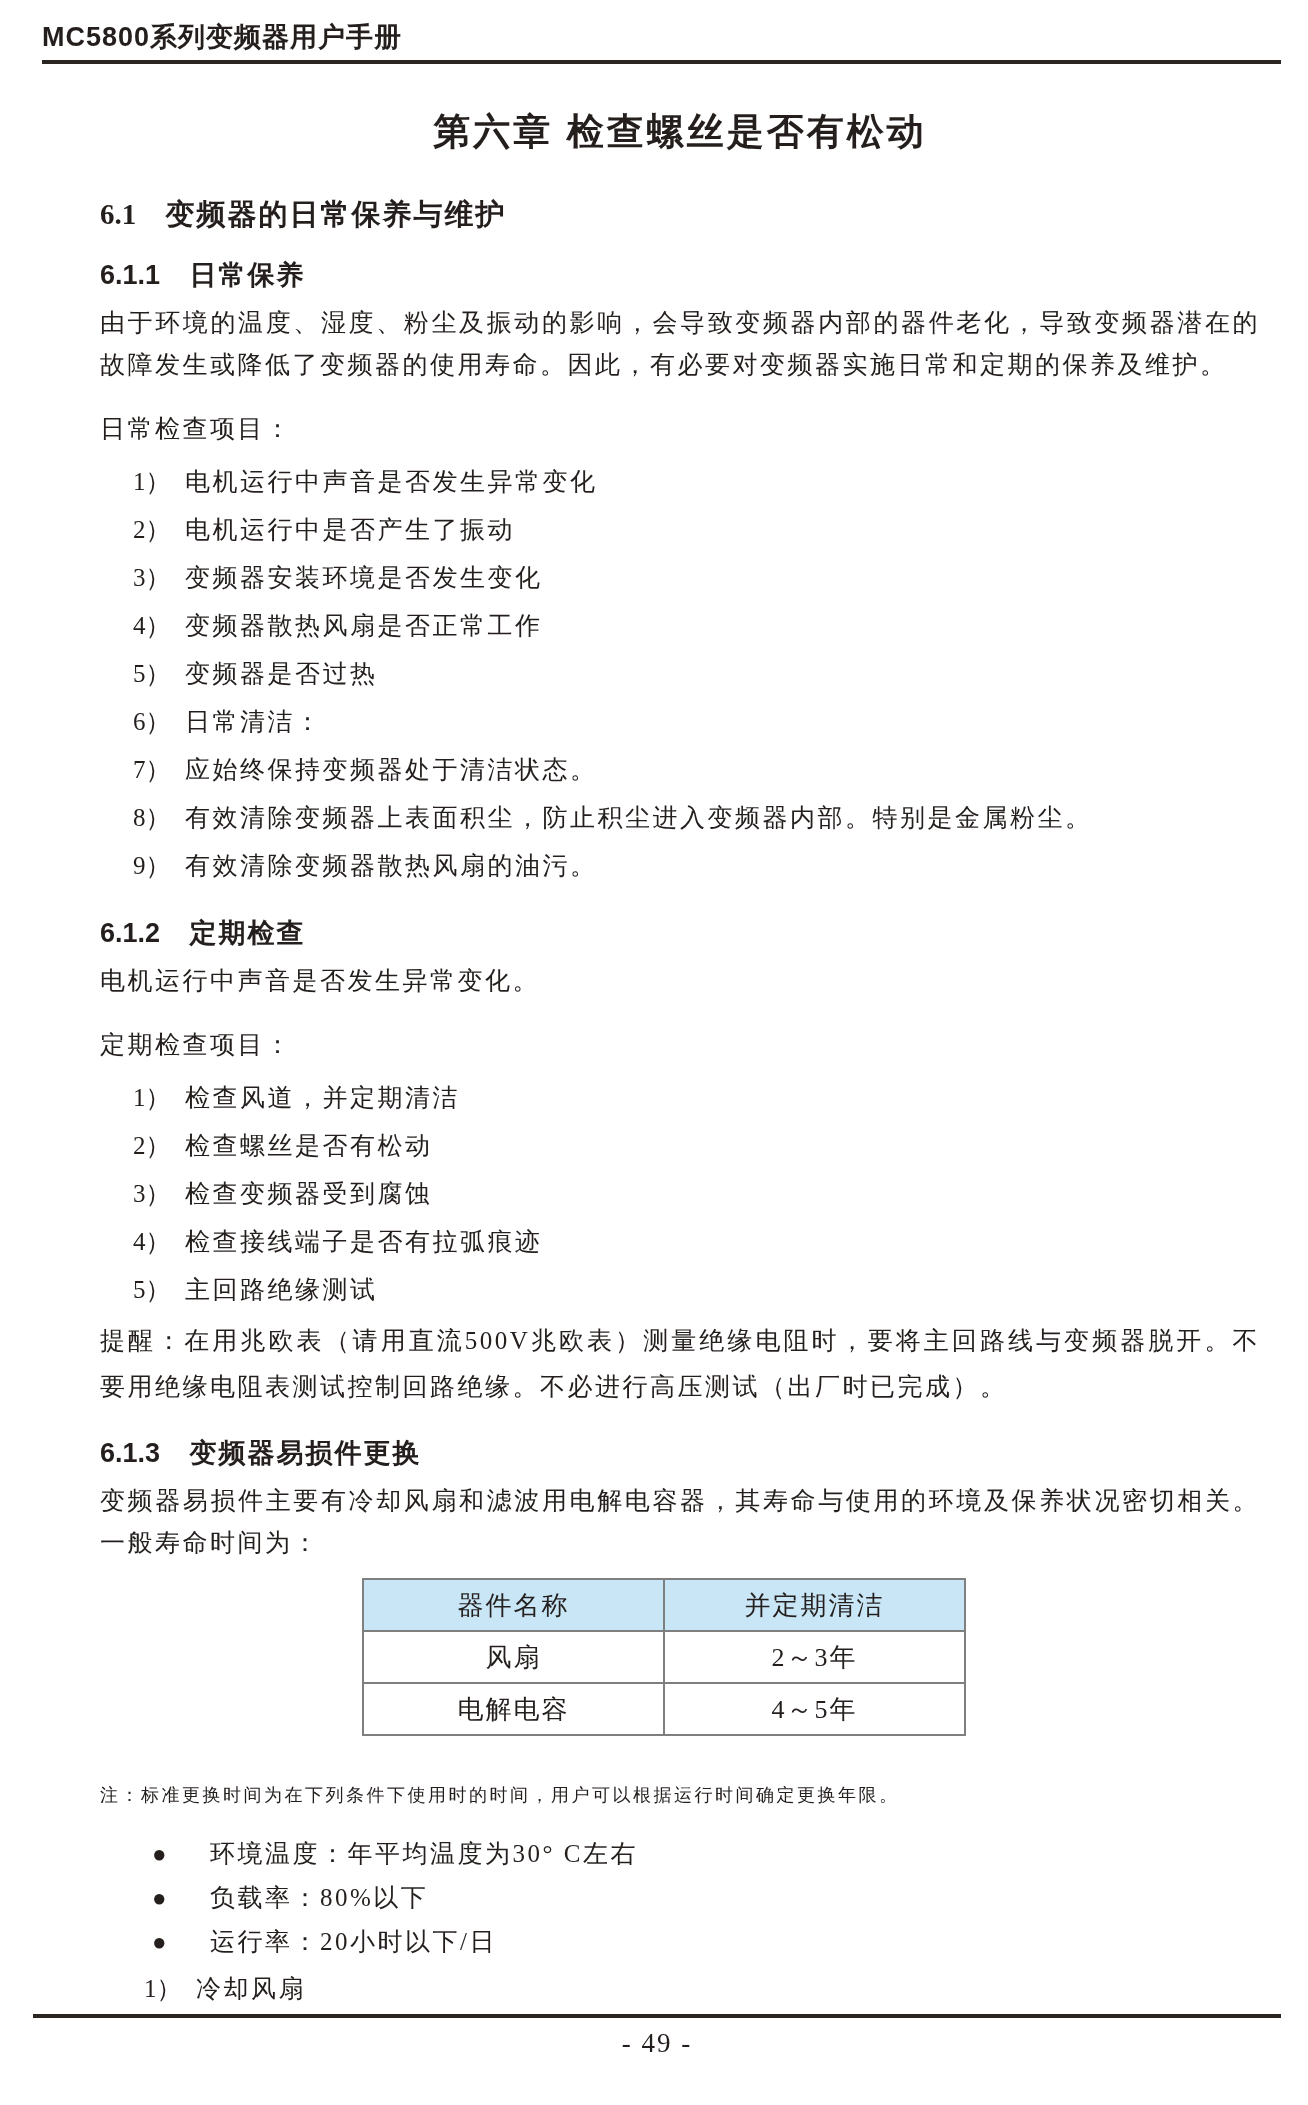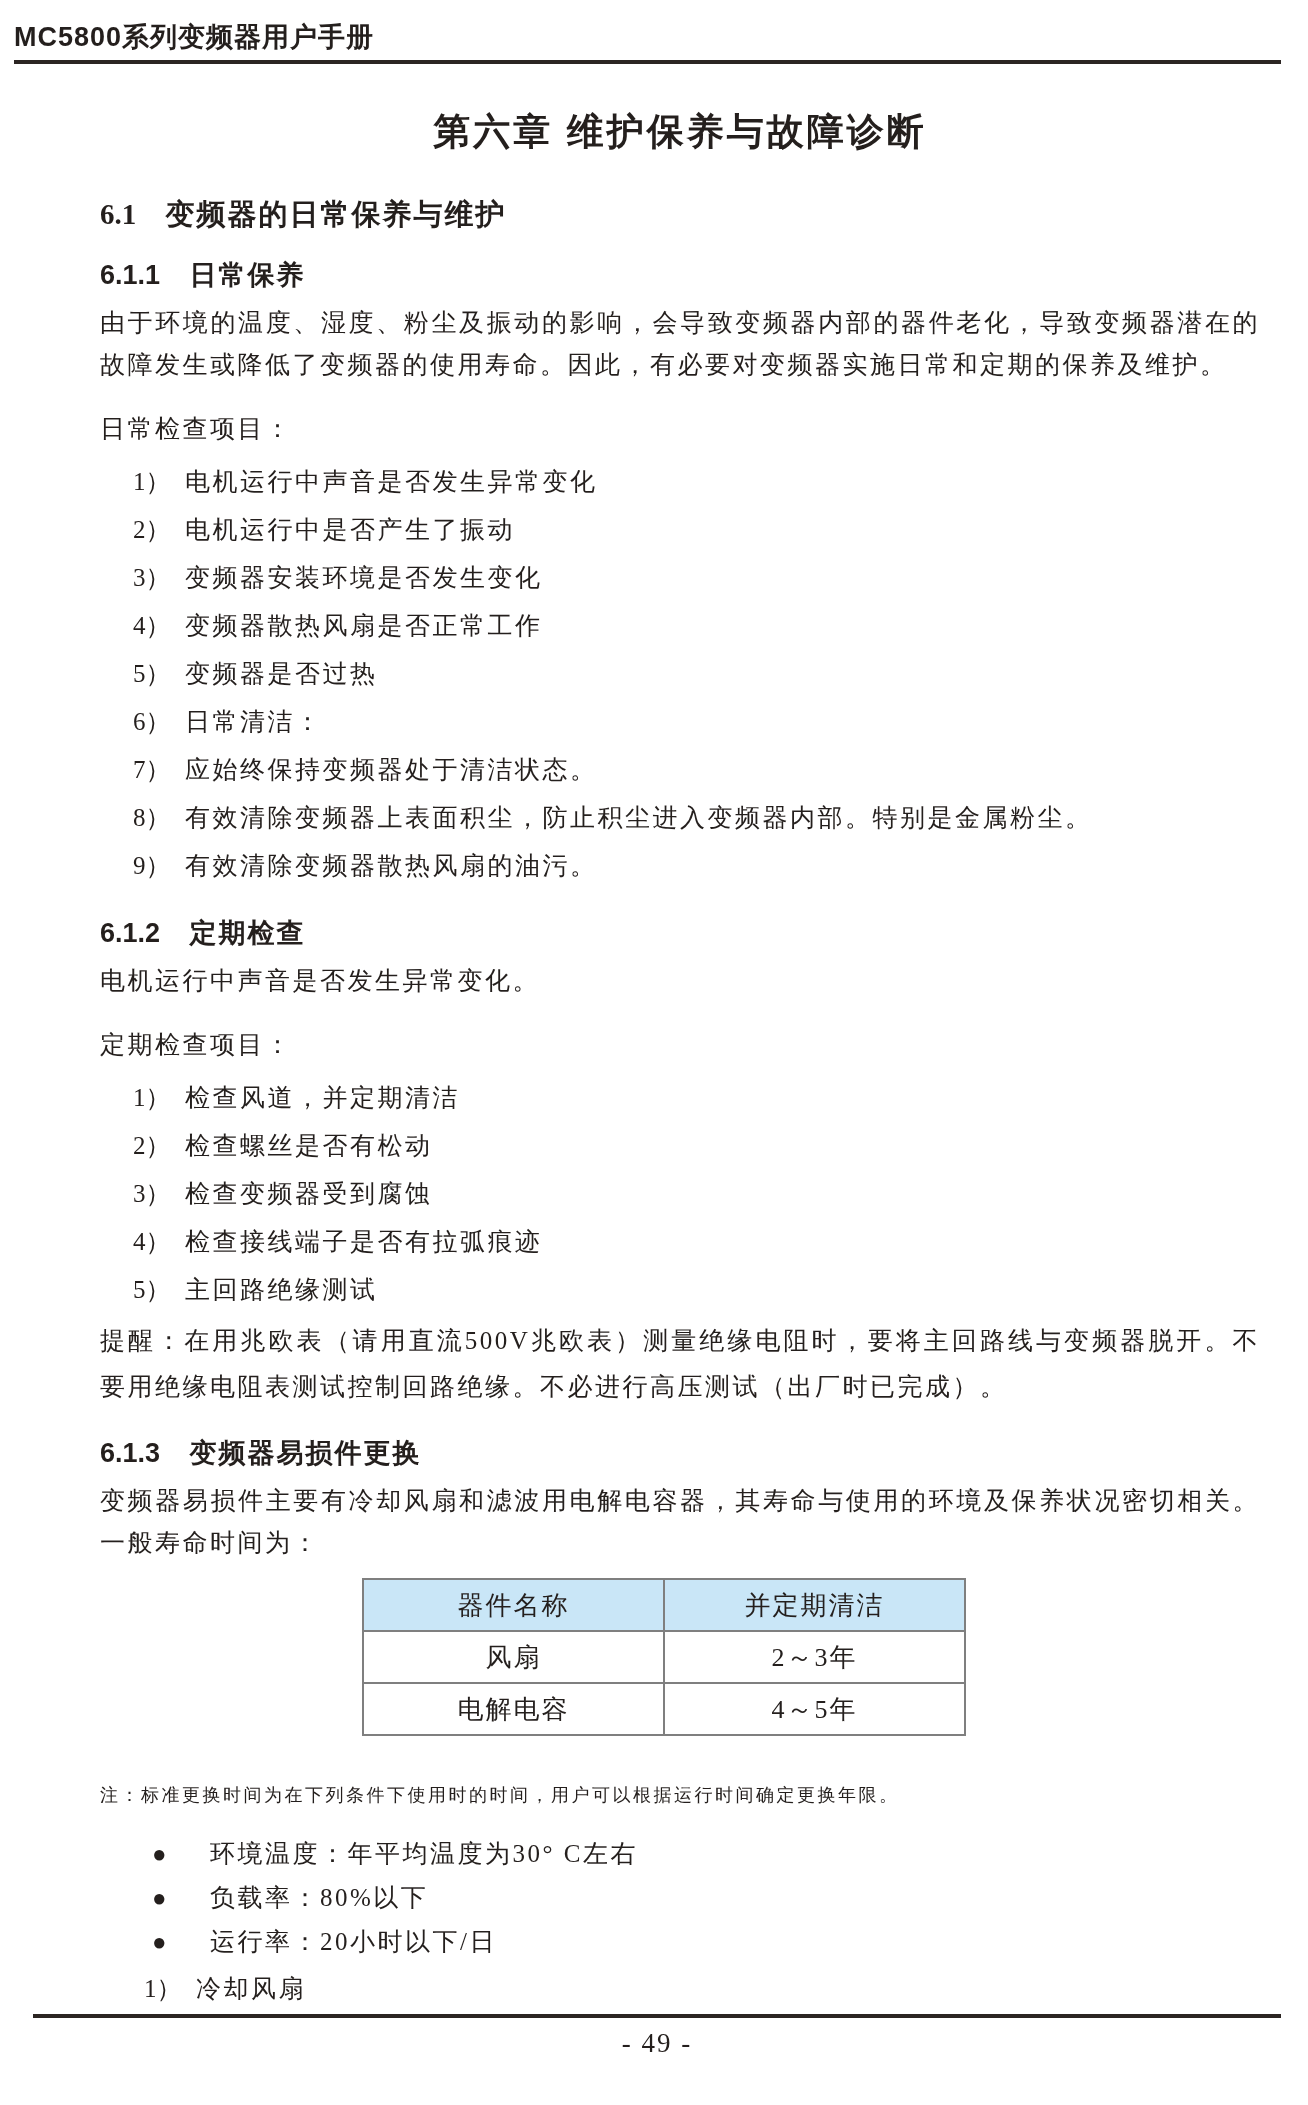--- a/index.html
+++ b/index.html
@@ -5,21 +5,21 @@
   html,body { margin:0; padding:0; background:#ffffff; }
   .page {
     position:relative;
     width:1308px; height:2105px;
     background:#fff;
     color:var(--text, #241f1d);
     font-family:"Liberation Serif","DejaVu Serif",serif;
     overflow:hidden;
   }
   
-  .hdr { padding:20px 27px 0 14px; }
+  .hdr { padding:20px 27px 0 42px; }
   .hdr-title {
     font-family:"Liberation Sans","DejaVu Sans",sans-serif;
     font-weight:bold; font-size:27px; line-height:34px; letter-spacing:1px;
   }
   .hdr-rule { height:4px; background:var(--rule, #2b2522); margin-top:6px; }
 
   
   .content { padding:0 48px 0 100px; }
 
   .chapter {
@@ -82,21 +82,21 @@
 
 <div class="page">
 
   <header class="hdr">
     <div class="hdr-title">MC5800系列变频器用户手册</div>
     <div class="hdr-rule"></div>
   </header>
 
   <main class="content">
 
-    <h1 class="chapter">第六章 维护保养与故障诊断</h1>
+    <h1 class="chapter">第六章 检查螺丝是否有松动</h1>
 
     <h2 class="sec">
       <span class="secnum">6.1</span>
       <span>变频器的日常保养与维护</span>
     </h2>
 
     <h3 class="subsec">
       <span class="secnum">6.1.1</span>
       <span>日常保养</span>
     </h3>

